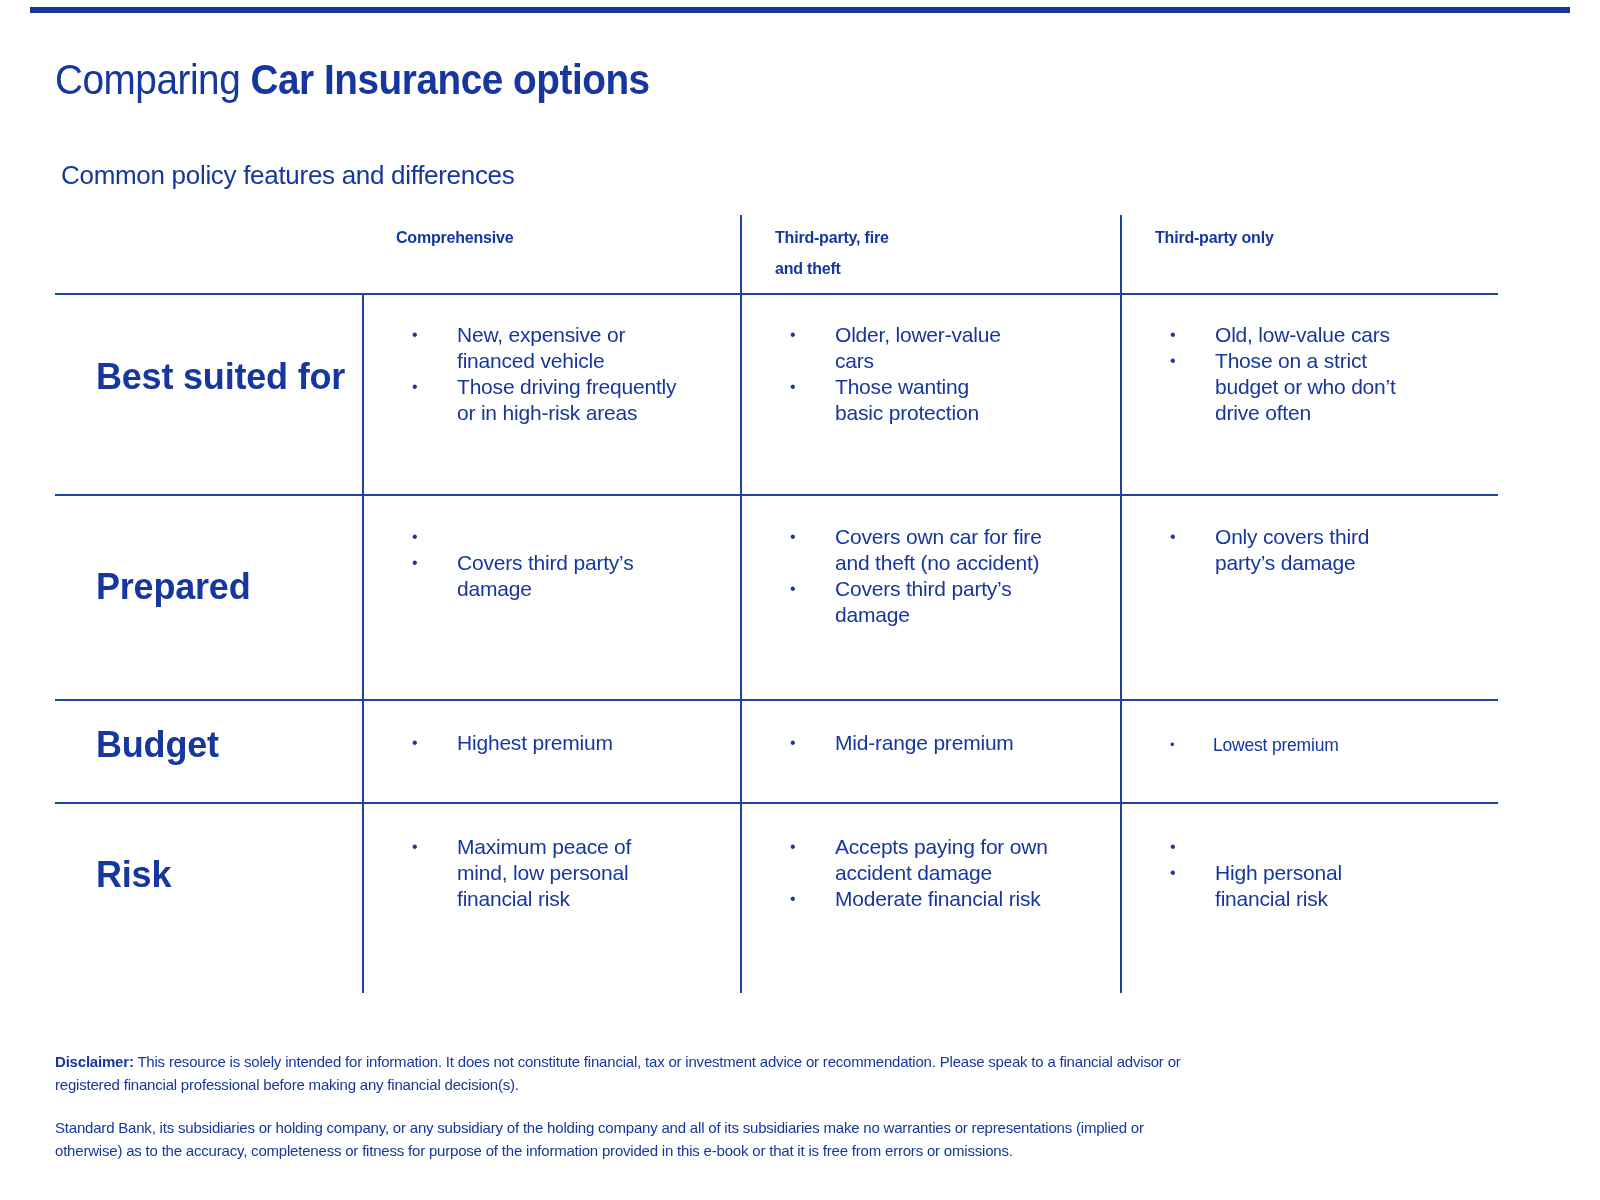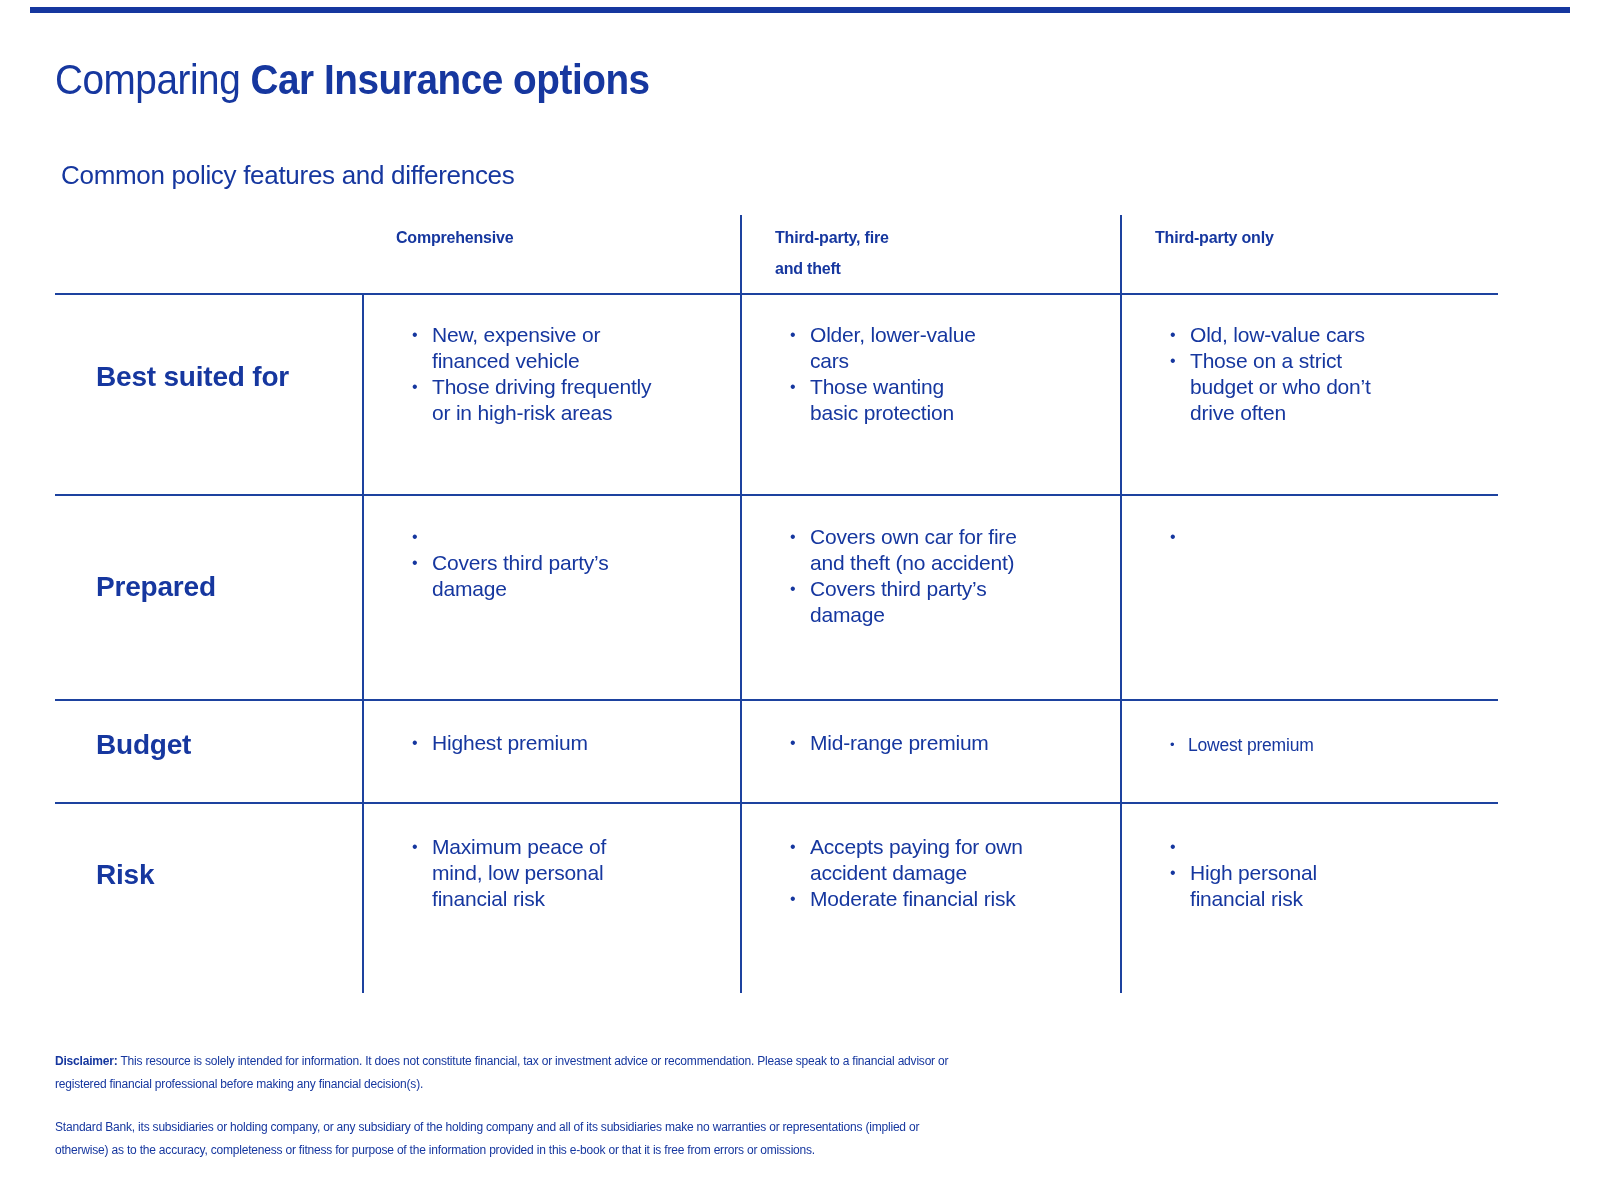--- a/index.html
+++ b/index.html
@@ -22,32 +22,32 @@
   
   .hline{position:absolute;left:55px;width:1443px;height:2px;background:#1d429f;}
   .vline{position:absolute;width:2px;background:#1d429f;}
   
   .colhead{
     position:absolute;top:222px;font-weight:bold;font-size:16px;line-height:31px;
     letter-spacing:-0.2px;white-space:pre-line;
   }
   
   .rowlabel{
-    position:absolute;left:96px;font-weight:bold;font-size:28px;line-height:34px;letter-spacing:-0.2px;white-space:nowrap;
+    position:absolute;left:96px;font-weight:bold;font-size:36px;line-height:34px;letter-spacing:-0.2px;white-space:nowrap;
   }
   
   .cell{position:absolute;}
   .li{display:flex;align-items:flex-start;font-size:21px;line-height:26px;letter-spacing:-0.2px;}
   .dot{flex:none;width:20px;font-size:16px;line-height:26px;}
-  .bt{white-space:pre-line;}
+  .bt{white-space:pre-line;margin-left:25px;}
   .cell.small .li{font-size:17.5px;line-height:22px;}
   .cell.small .dot{font-size:13px;line-height:22px;width:18px;}
   
   .para{
-    position:absolute;left:55px;width:1460px;font-size:12px;line-height:23px;letter-spacing:-0.2px;
+    position:absolute;left:55px;width:1460px;font-size:15px;line-height:23px;letter-spacing:-0.2px;
   }
   .para .plabel{font-weight:bold;}
   .para .ptext{white-space:pre-line;}
 </style>
 </head>
 <body>
 
 <div class="topbar"></div>
 
 <h1 class="title"><span class="t-reg">Comparing </span><span class="t-bold">Car Insurance options</span></h1>
@@ -126,20 +126,22 @@
     </div>
   <div class="li">
       <span class="dot">•</span>
       <span class="bt">Covers third party’s
 damage</span>
     </div>
 </div>
 <div class="cell" style="left:1170px;top:524px">
   <div class="li">
       <span class="dot">•</span>
+      <span class="bt">Only covers third
+party’s damage</span>
     </div>
 </div>
 
 <div class="cell" style="left:412px;top:730px">
   <div class="li">
       <span class="dot">•</span>
       <span class="bt">Highest premium</span>
     </div>
 </div>
 <div class="cell" style="left:790px;top:730px">

